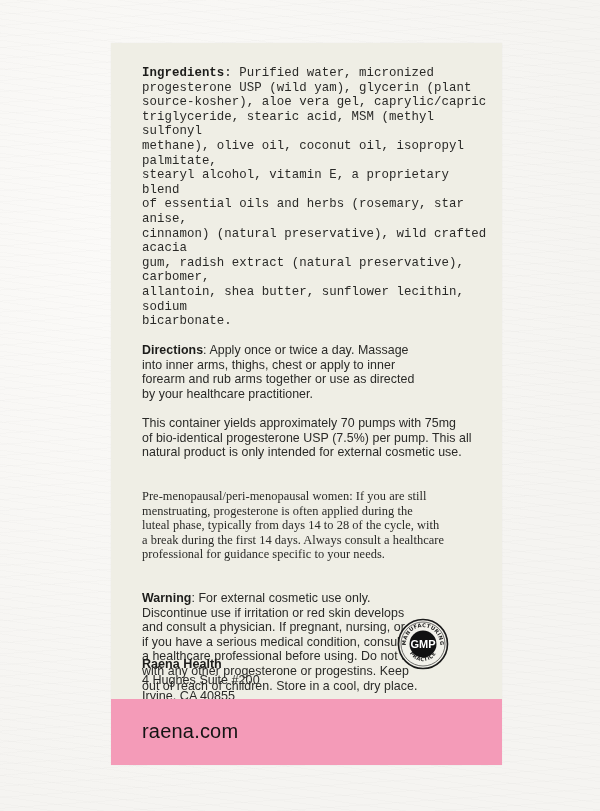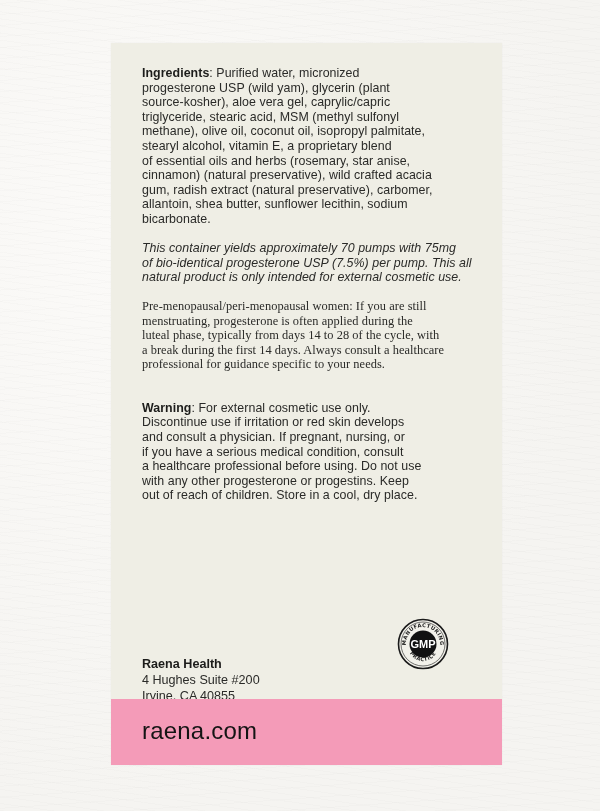--- a/index.html
+++ b/index.html
@@ -39,23 +39,23 @@
       letter-spacing: 0.05px;
     }
     .section {
       margin: 0 0 14.6px 0;
       white-space: pre-line;
     }
     .section b {
       font-weight: 700;
       color: #1c1c1a;
     }
-    .sec-ingredients { margin-bottom: 14.6px; }
+    .sec-ingredients { margin-bottom: 14.6px; font-family: Liberation Mono, monospace; }
     .sec-directions { margin-bottom: 14.6px; }
-    .sec-yield { margin-bottom: 14px; font-style: italic; }
+    .sec-yield { margin-bottom: 29px; }
     .sec-pre { margin-bottom: 29px; font-family: Liberation Serif, serif; }
     .sec-warning { margin-bottom: 8px; }
 
     .address {
       position: absolute;
       left: 31px;
       top: 585px;
       font-size: 12.6px;
       line-height: 16px;
       color: #2a2a28;
@@ -77,21 +77,21 @@
       left: 0;
       top: 656px;
       width: 391px;
       height: 66px;
       background: #f49bb8;
     }
     .footer-band .site {
       position: absolute;
       left: 31px;
       top: 19px;
-      font-size: 24px;
+      font-size: 20px;
       line-height: 26px;
       font-weight: 400;
       color: #141414;
       letter-spacing: 0.2px;
     }
   </style>
 </head>
 <body>
 
 <div class="label">
@@ -101,20 +101,24 @@
 source-kosher), aloe vera gel, caprylic/capric
 triglyceride, stearic acid, MSM (methyl sulfonyl
 methane), olive oil, coconut oil, isopropyl palmitate,
 stearyl alcohol, vitamin E, a proprietary blend
 of essential oils and herbs (rosemary, star anise,
 cinnamon) (natural preservative), wild crafted acacia
 gum, radish extract (natural preservative), carbomer,
 allantoin, shea butter, sunflower lecithin, sodium
 bicarbonate.</span></p>
 
+    <p class="section sec-directions"><b>Directions</b><span>: Apply once or twice a day. Massage
+into inner arms, thighs, chest or apply to inner
+forearm and rub arms together or use as directed
+by your healthcare practitioner.</span></p>
 
     <p class="section sec-yield"><span>This container yields approximately 70 pumps with 75mg
 of bio-identical progesterone USP (7.5%) per pump. This all
 natural product is only intended for external cosmetic use.</span></p>
 
     <p class="section sec-pre"><span>Pre-menopausal/peri-menopausal women: If you are still
 menstruating, progesterone is often applied during the
 luteal phase, typically from days 14 to 28 of the cycle, with
 a break during the first 14 days. Always consult a healthcare
 professional for guidance specific to your needs.</span></p>

